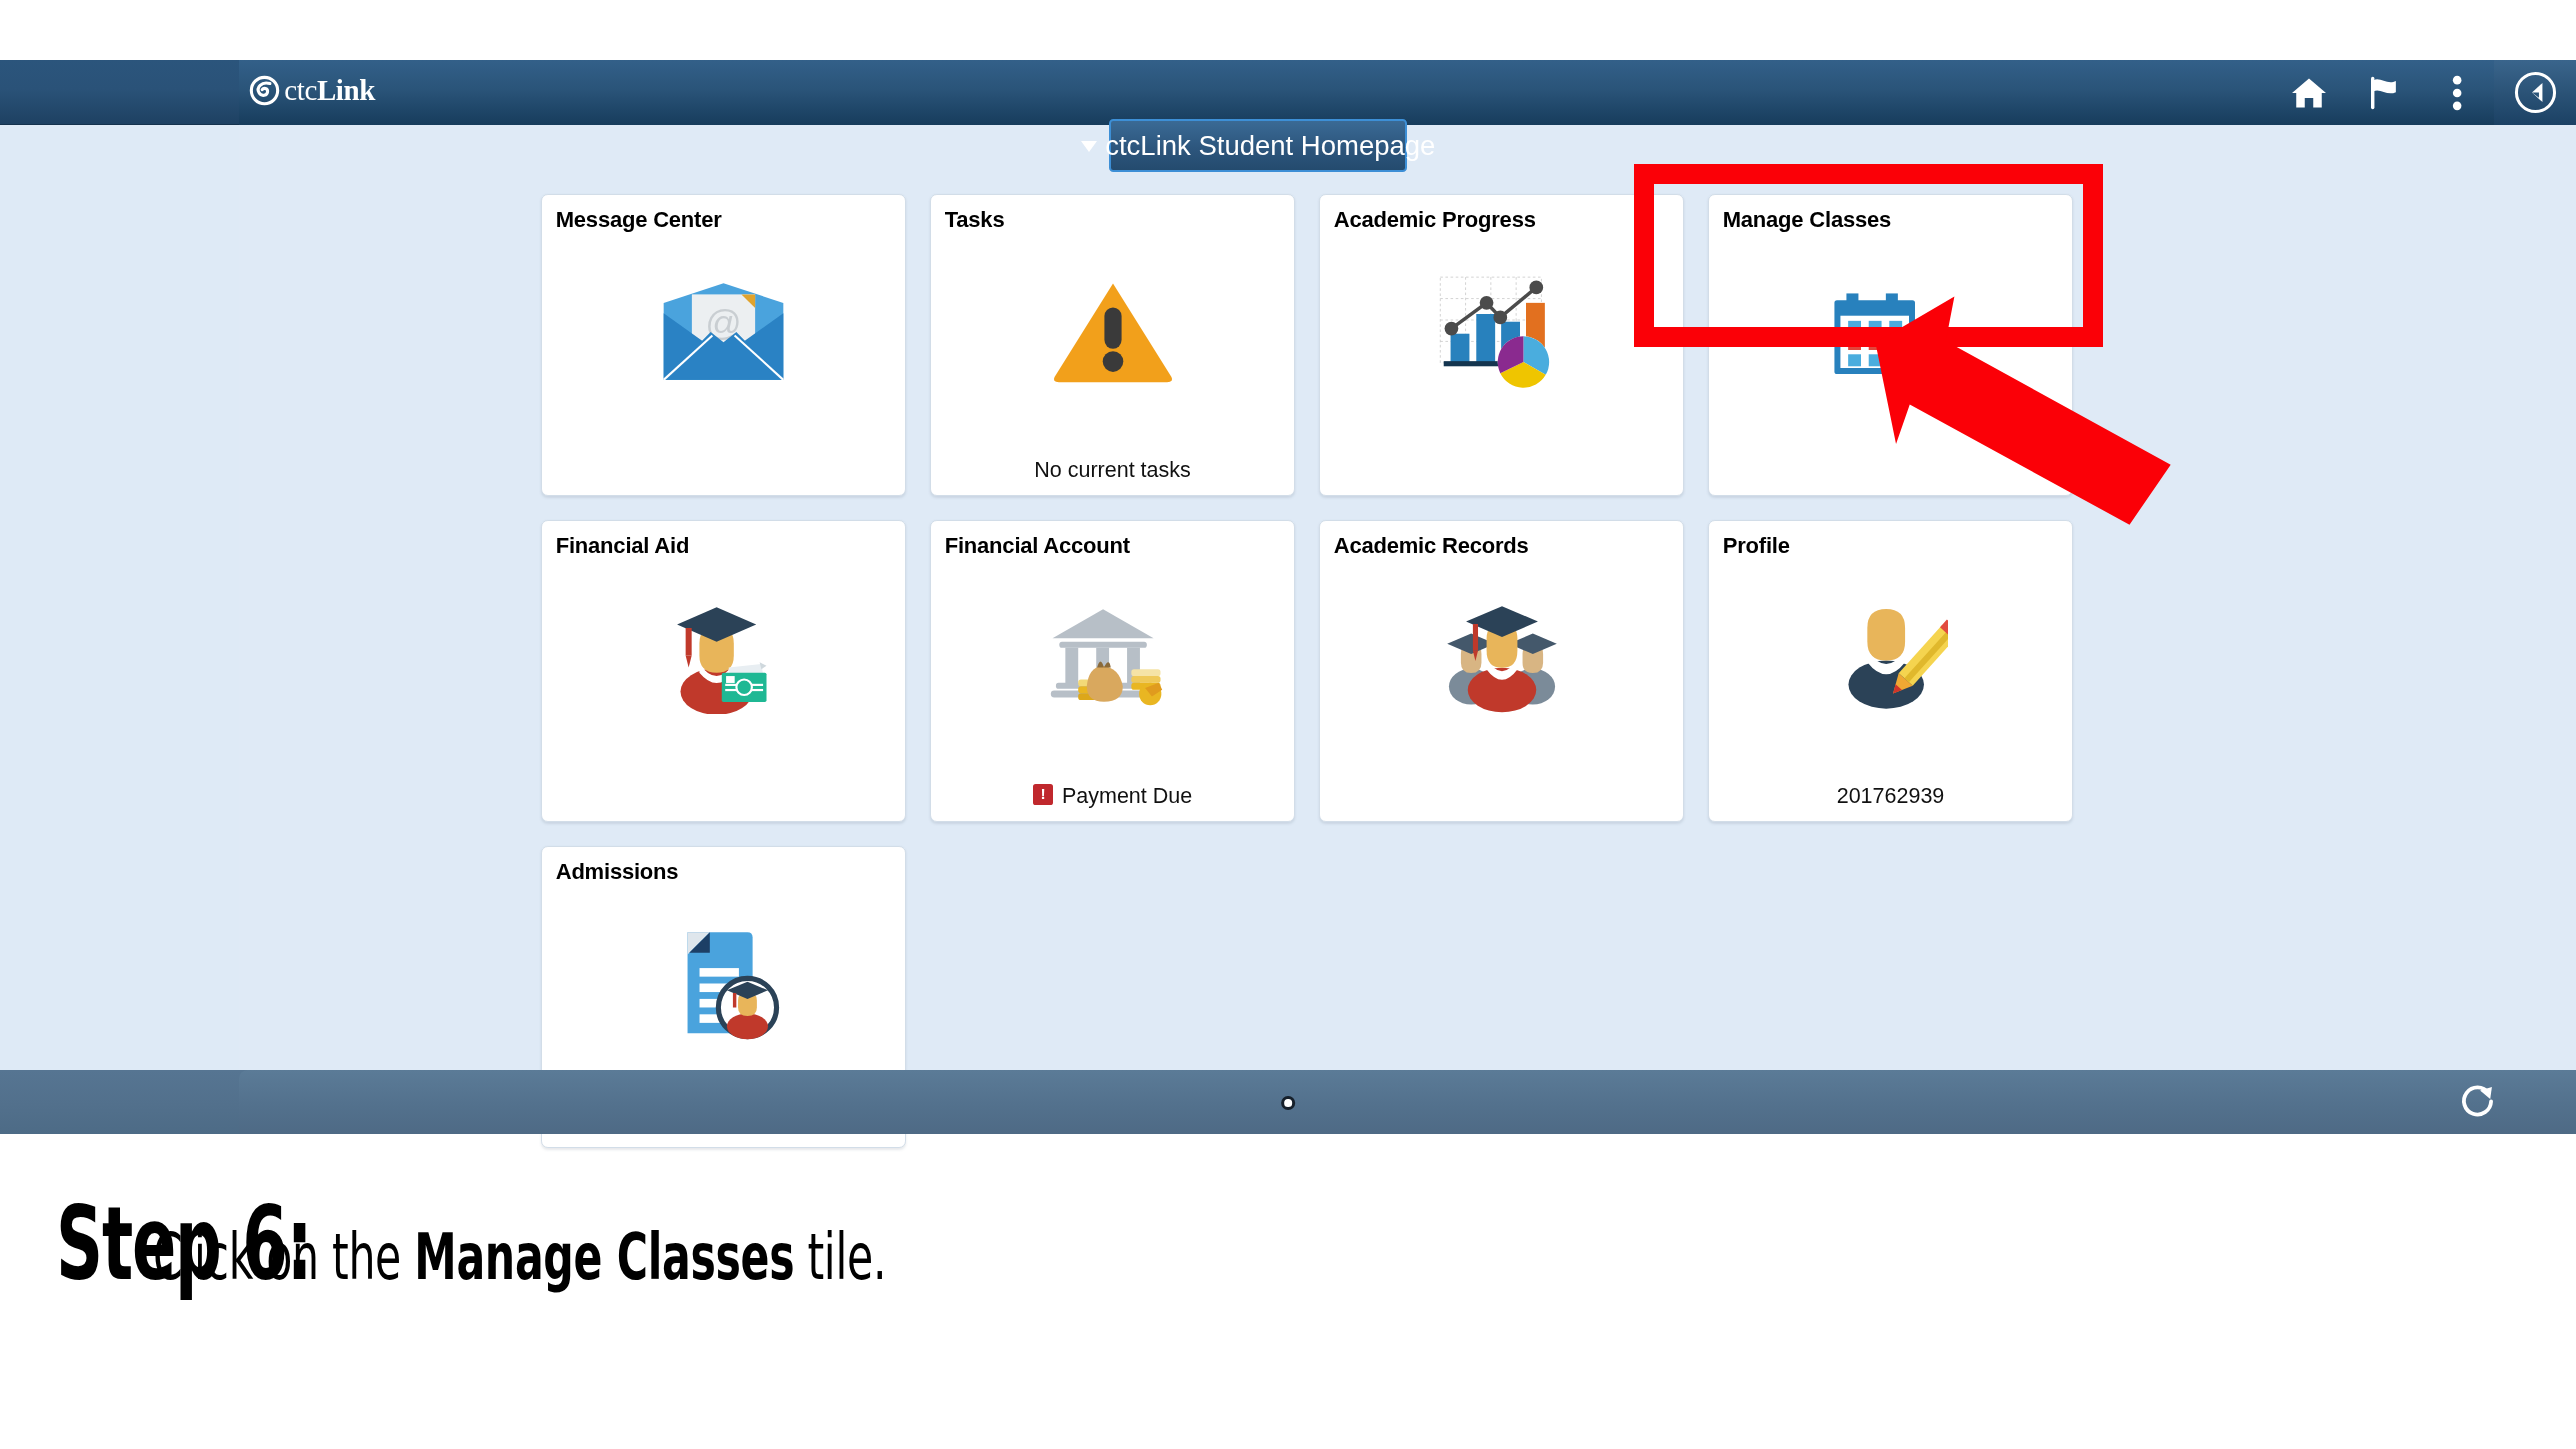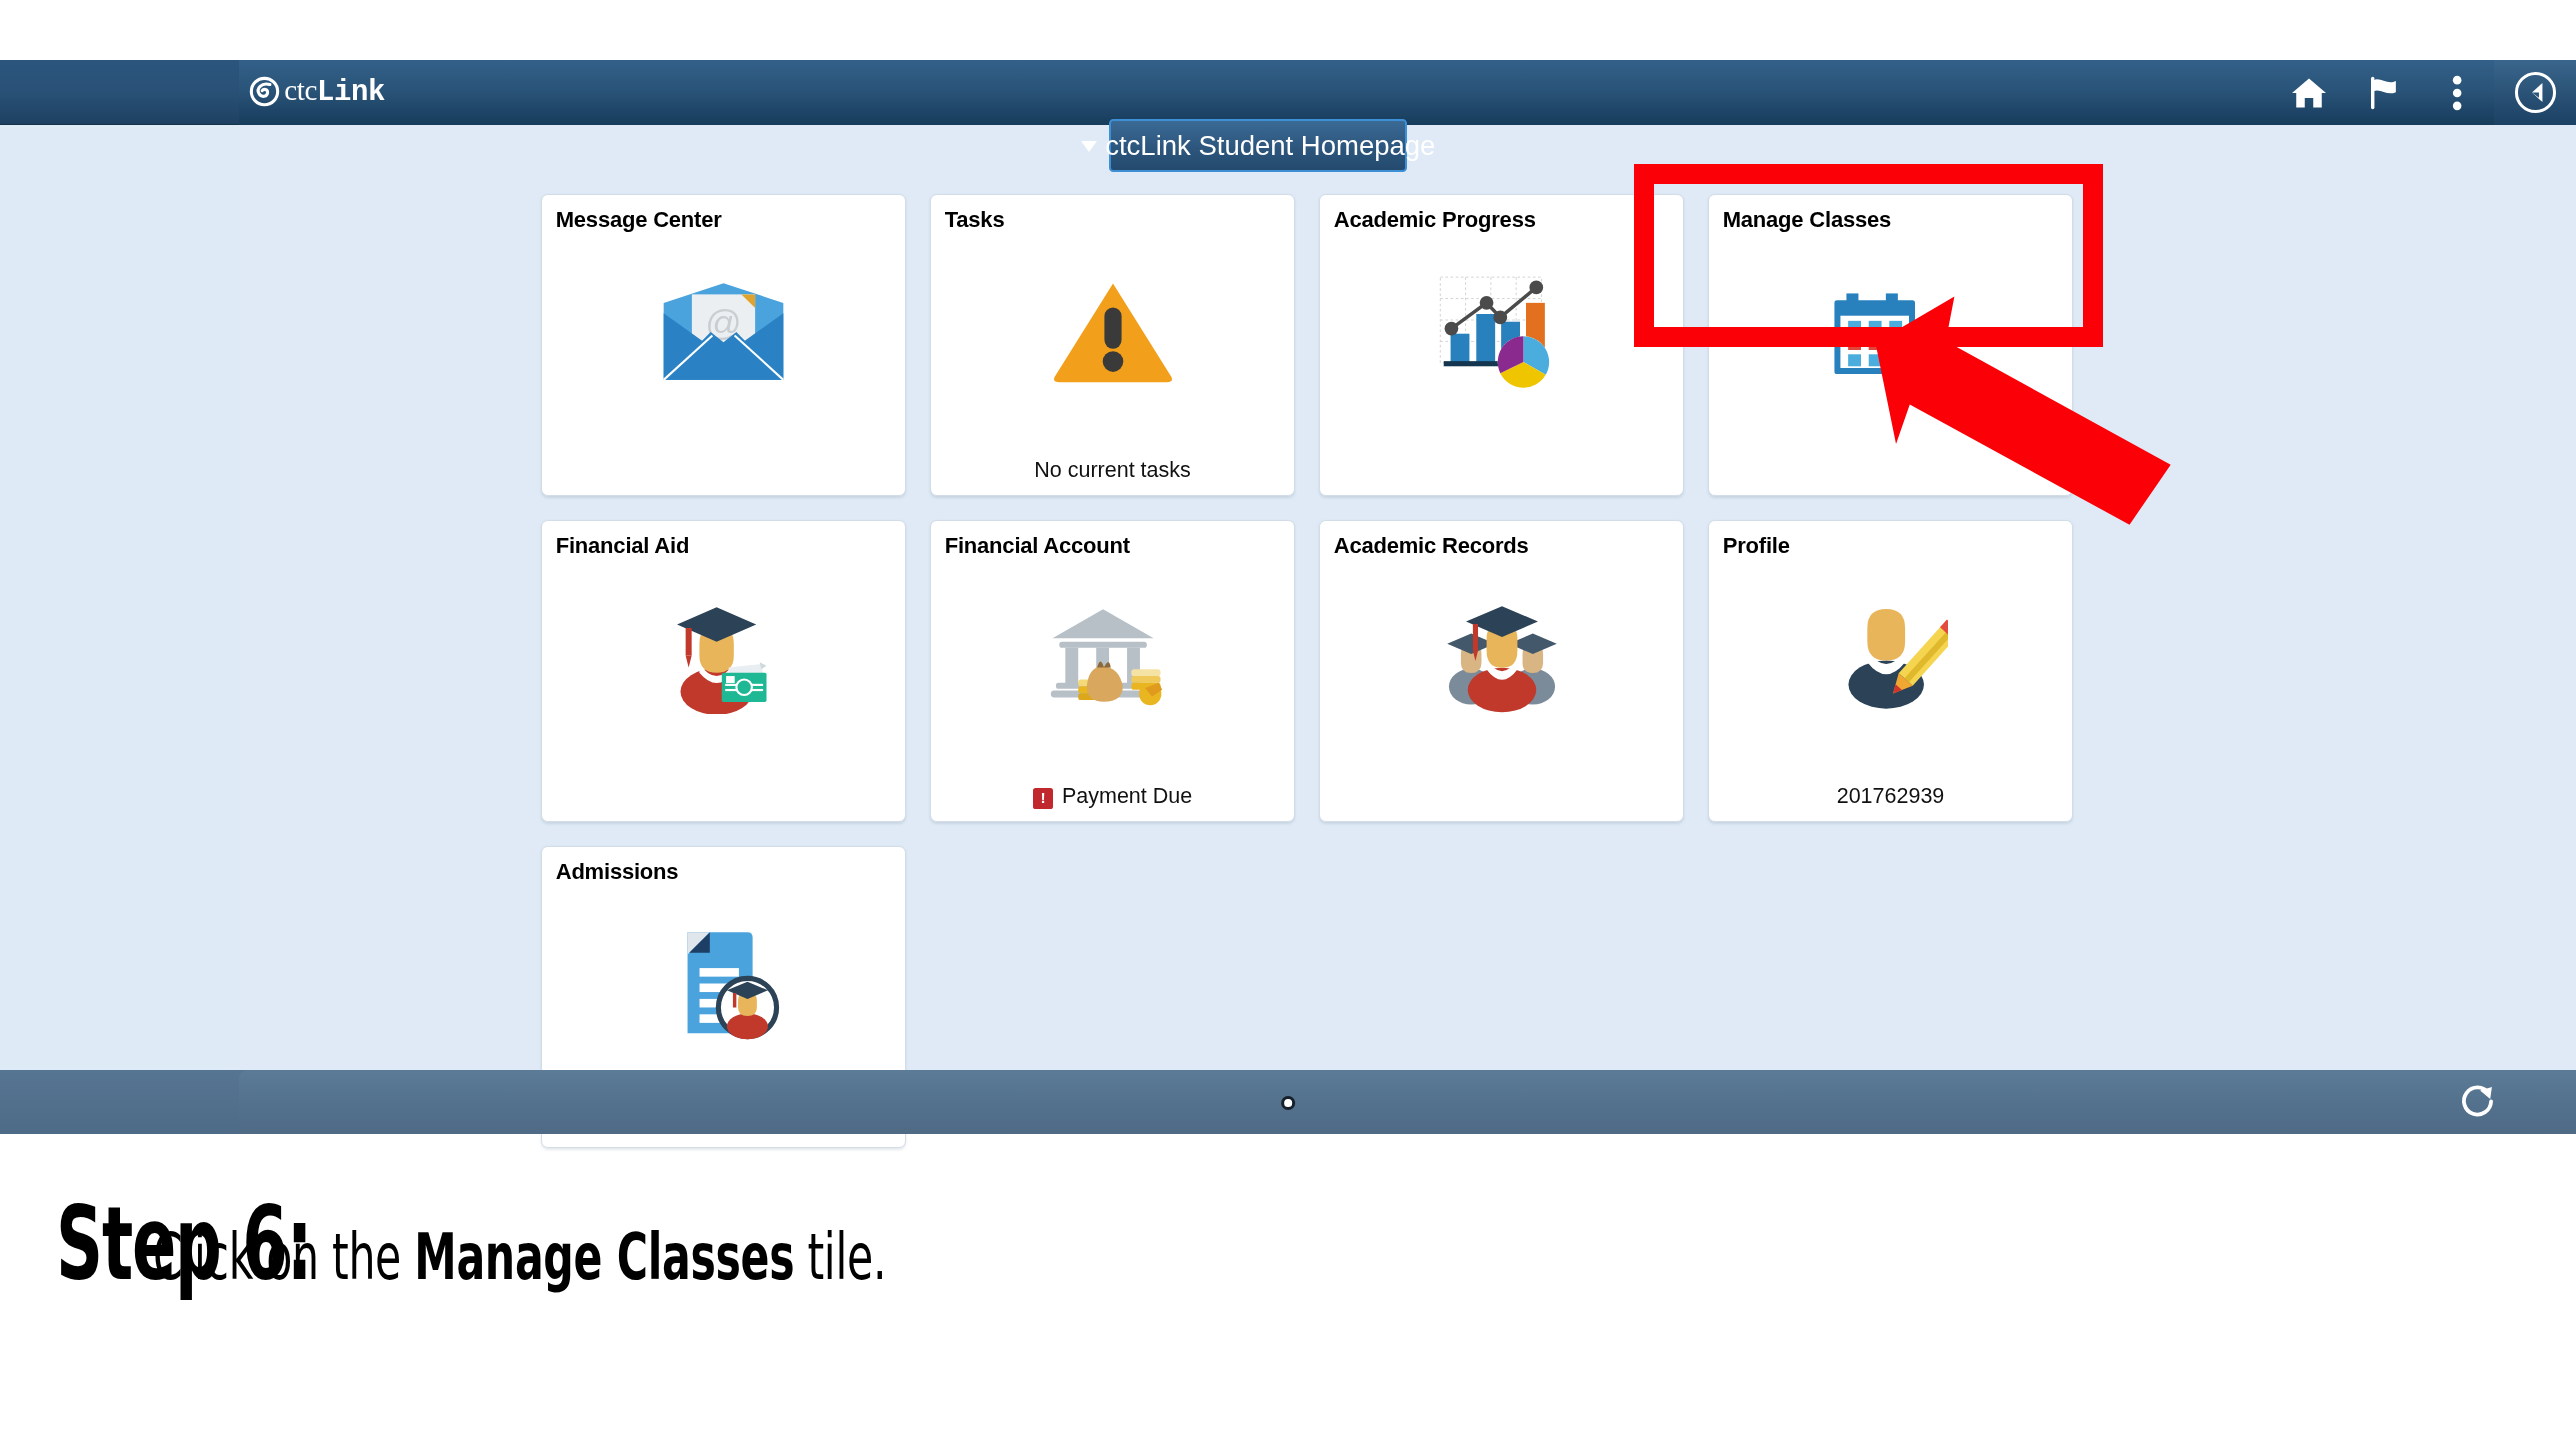--- a/index.html
+++ b/index.html
@@ -35,21 +35,21 @@
     position: absolute; left: 249px; top: 14.6px;
     display: flex; align-items: center; gap: 4.3px;
     color: #ffffff;
   }
   .brand-mark { width: 31px; height: 31px; display:block; }
   .brand-text {
     font-size: 29px; letter-spacing: -0.4px;
     font-family: "Liberation Serif", serif;
     color: #ffffff; line-height: 31px;
   }
-  .brand-text b { font-family: Liberation Mono, monospace; font-weight: 700; margin-top: 8px; }
+  .brand-text b { font-family: Liberation Serif, serif; font-weight: 700; margin-top: 8px; }
 
   #page-title-box {
     position: absolute; left: 1109px; top: 59px;
     width: 298px; height: 53px;
     background: linear-gradient(to bottom, #3a6a95 0%, #2d567d 55%, #224straight 100%);
     background: linear-gradient(to bottom, #3a6a95 0%, #2d567d 55%, #244b6e 100%);
     border: 2.6px solid #3d8fd6;
     border-radius: 4.3px;
     display: flex; align-items: center; justify-content: center; gap: 8.6px;
     z-index: 6;
@@ -101,21 +101,21 @@
     letter-spacing: -0.2px;
   }
   .tile-art {
     position: absolute; left: 0; right: 0; top: 55px;
     height: 163px;
     display: flex; align-items: center; justify-content: center;
   }
   .tile-art svg { display: block; }
   .tile-footer {
     position: absolute; left: 0; right: 0; bottom: 12px;
-    display: flex; align-items: flex-end; justify-content: center; gap: 8.6px;
+    display: flex; align-items: flex-start; justify-content: center; gap: 8.6px;
     font-size: 21.5px; color: #111;
   }
   .alert-badge {
     display: inline-block; width: 20.6px; height: 20.6px;
     background: #c0282d; color: #fff; border-radius: 2.6px;
     font-size: 15.5px; font-weight: 700; line-height: 20.6px; text-align: center;
   }
 
   
   #bottombar {

